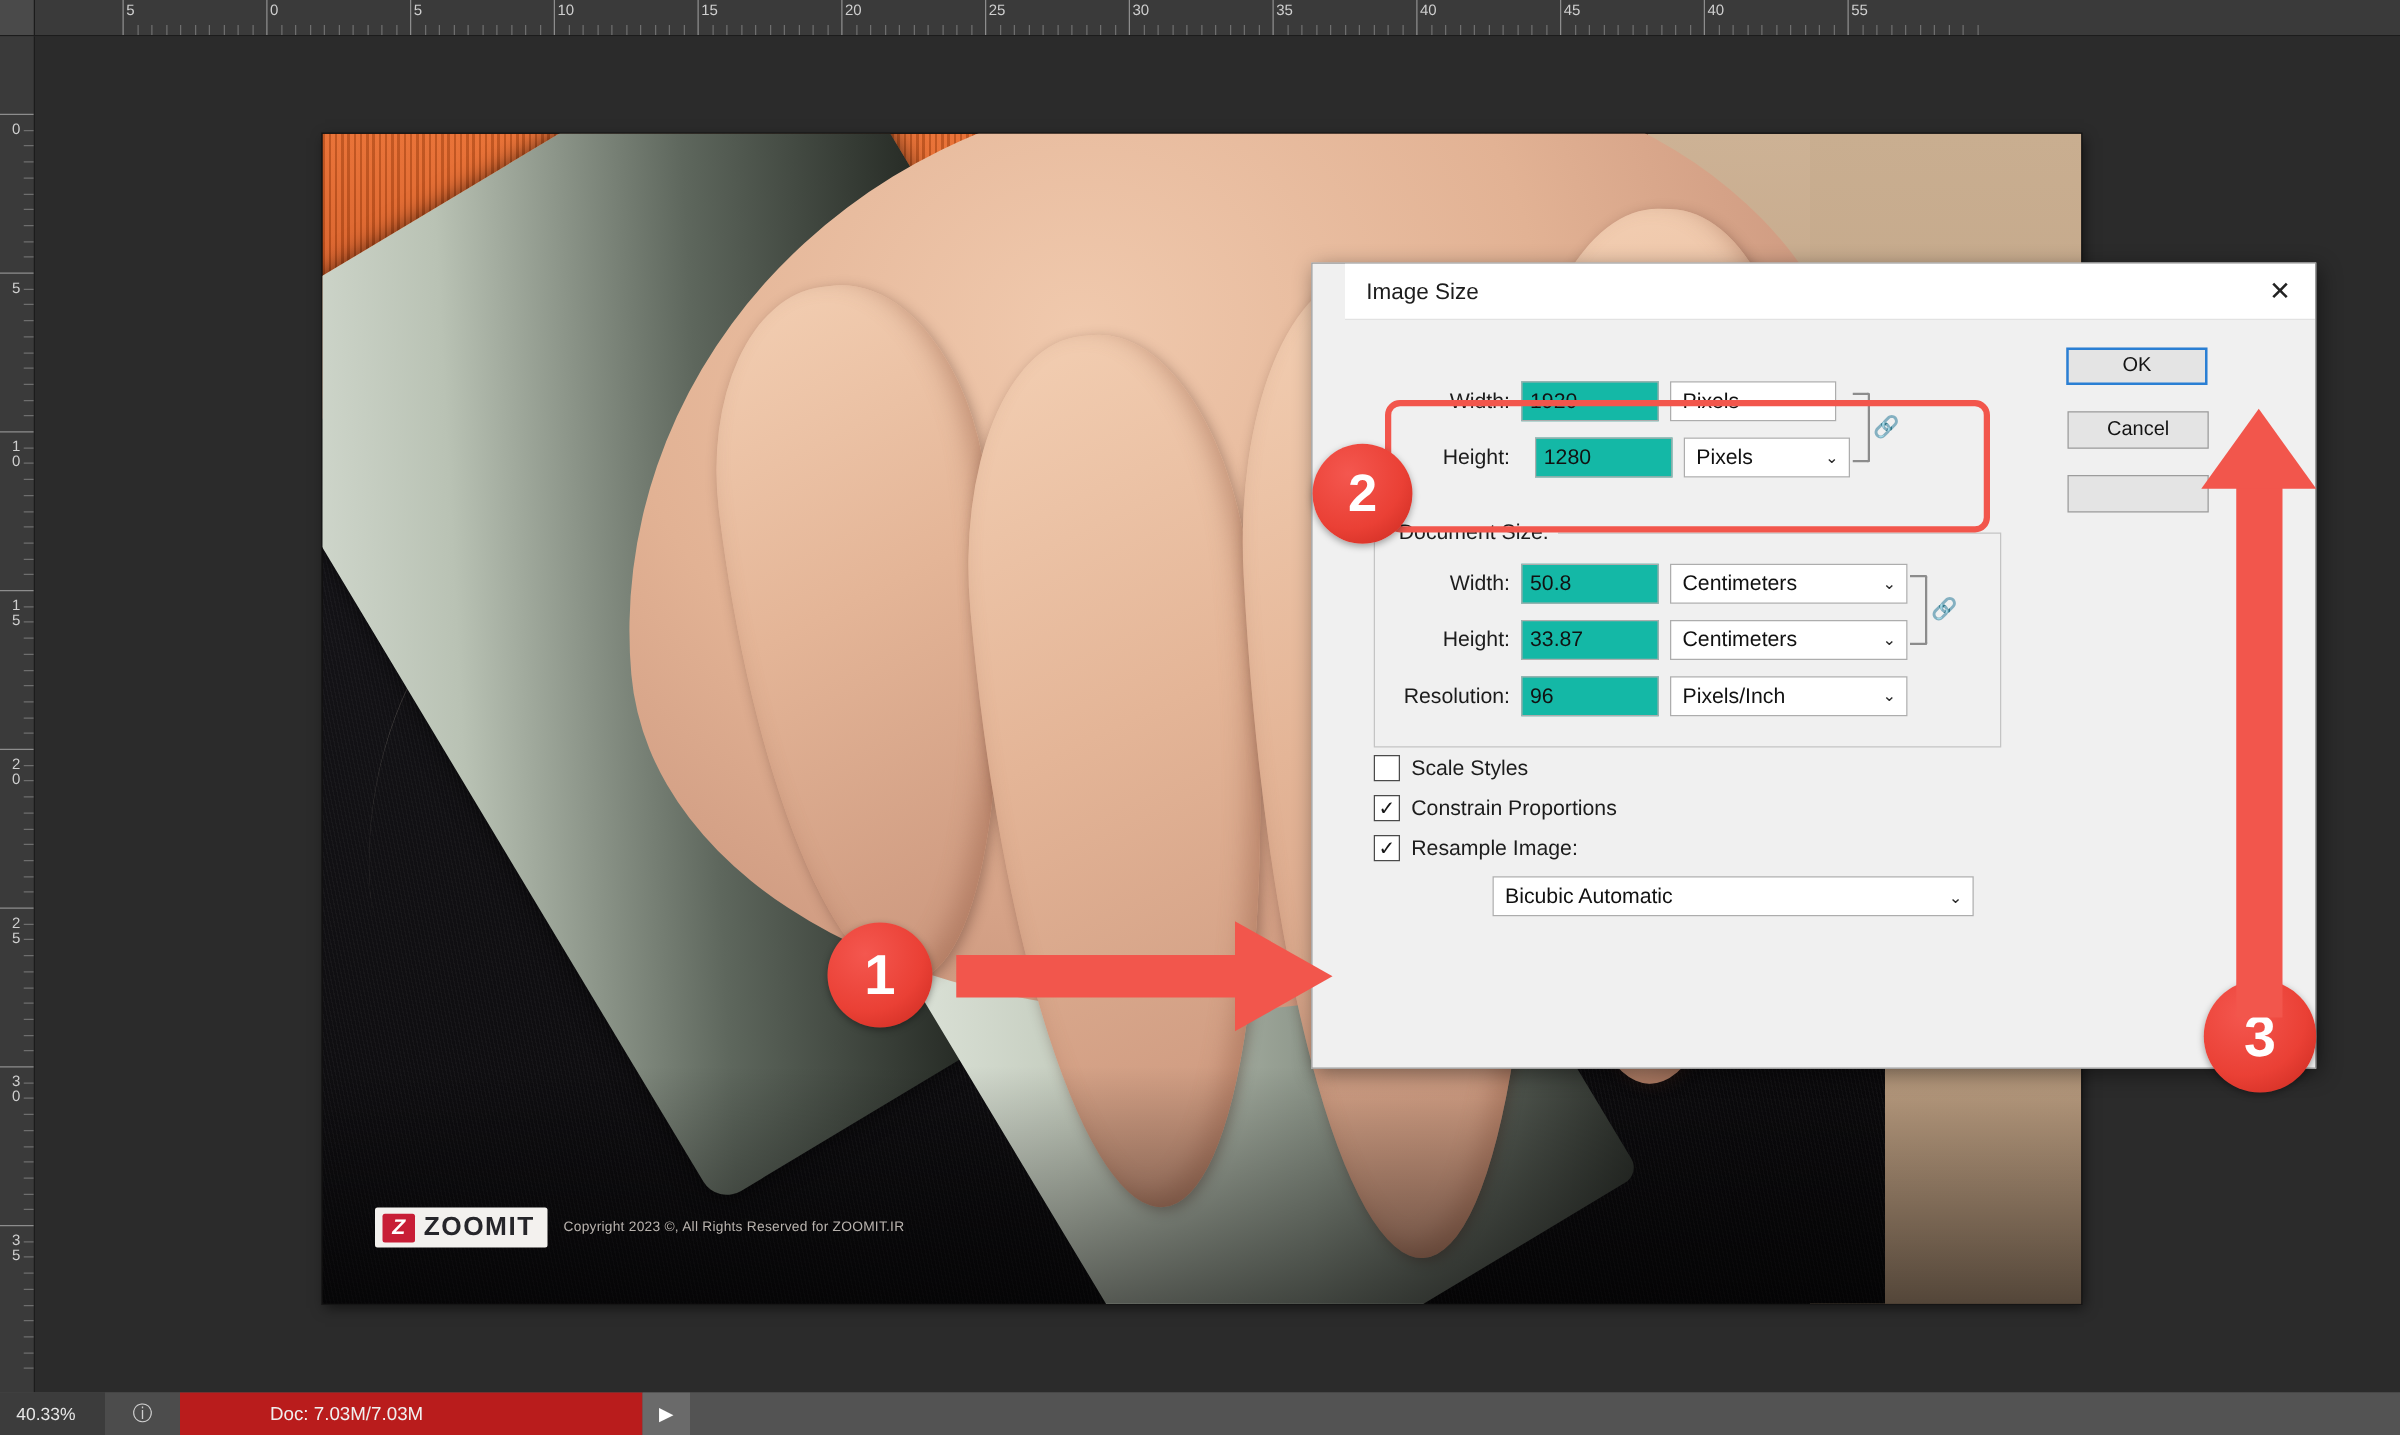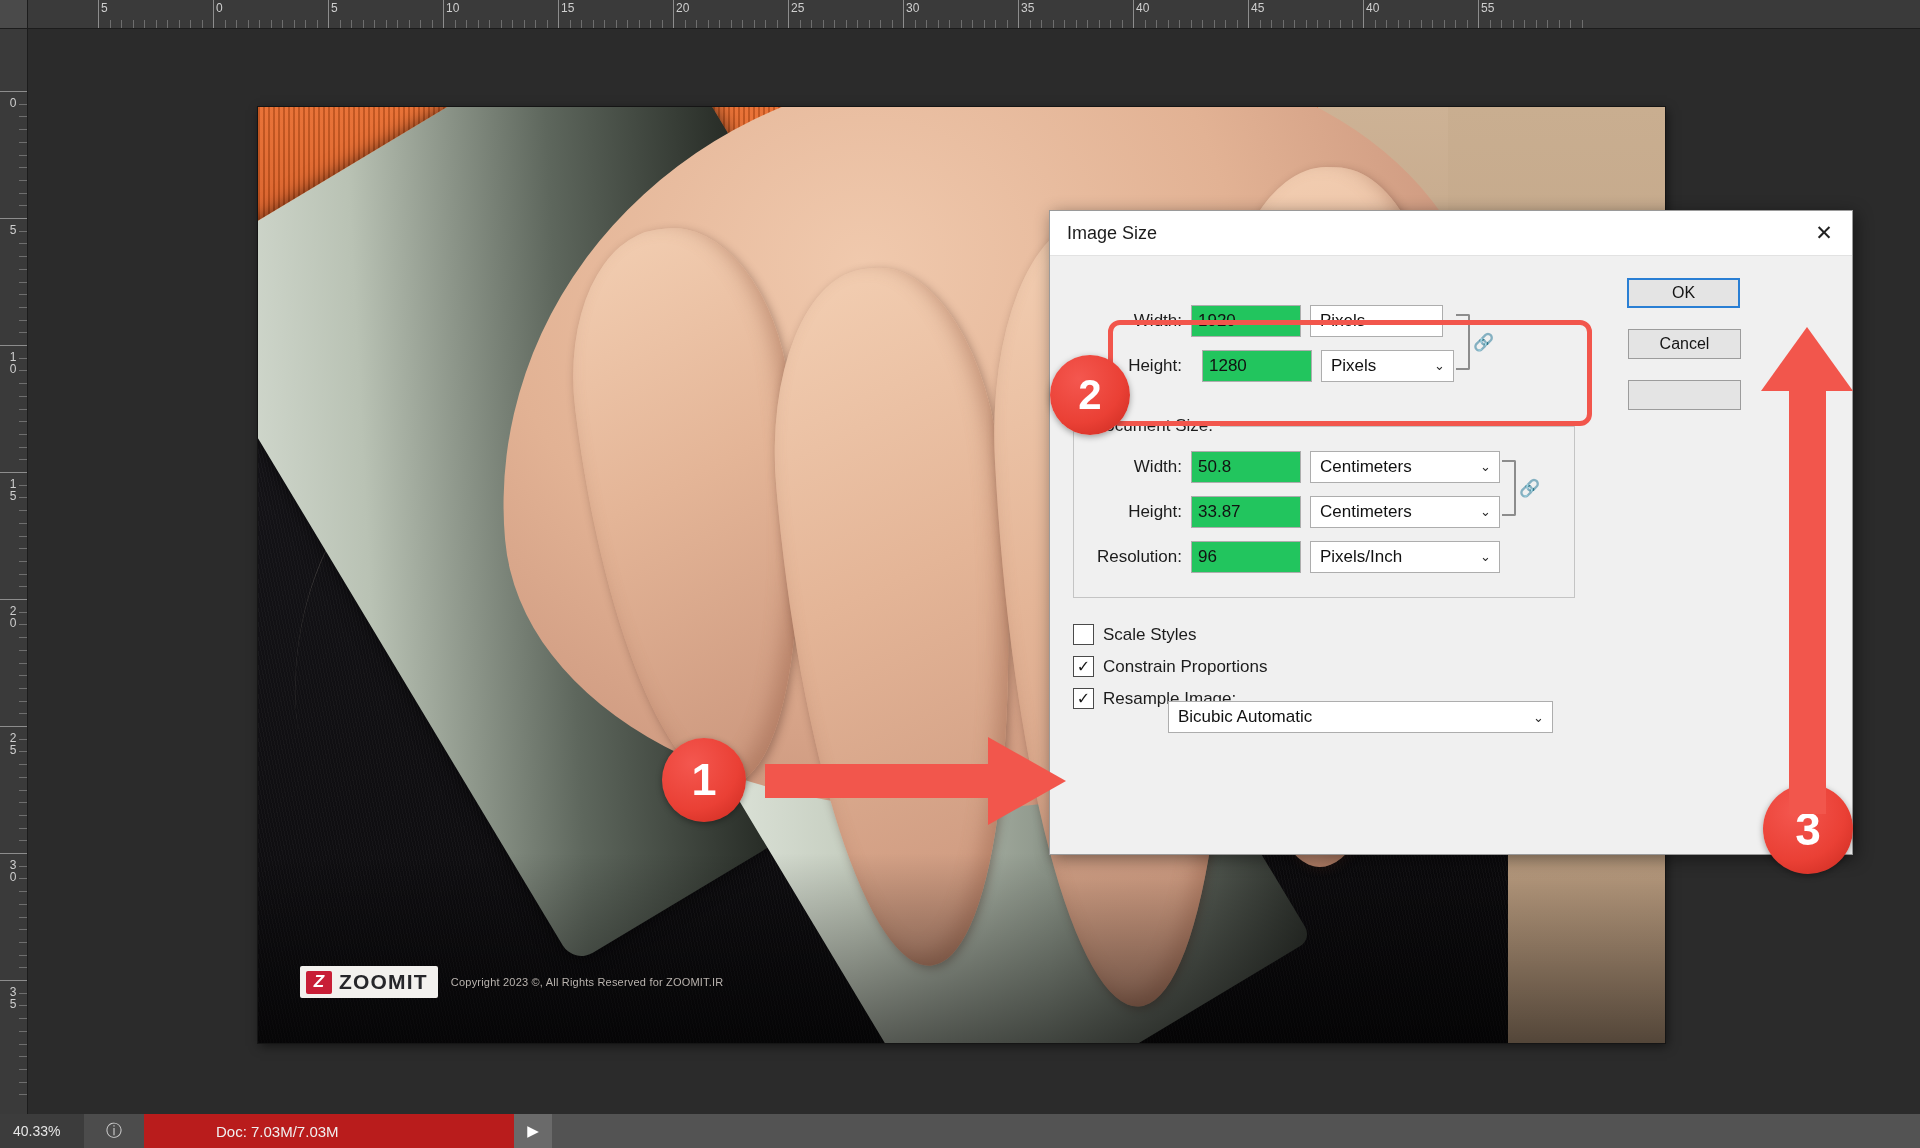--- a/index.html
+++ b/index.html
@@ -178,21 +178,21 @@
   .hl-box {
     position: absolute; left: 1108px; top: 320px; width: 484px; height: 106px;
     border: 5px solid #f2564c; border-radius: 12px; z-index: 58; pointer-events: none;
   }
 
   
   .dialog {
     position: absolute; left: 1049px; top: 210px; width: 804px; height: 645px;
     background: #f0f0f0; border: 1px solid #9a9a9a;
     box-shadow: 3px 4px 16px rgba(0,0,0,.45);
-    z-index: 50; font-family: "Liberation Sans", sans-serif;
+    z-index: 50; font-family: "Liberation Sans", sans-serif; padding-left: 26px;
   }
   .dlg-title {
     height: 45px; background: #ffffff; border-bottom: 1px solid #e2e2e2;
     display: flex; align-items: center; padding: 0 0 0 17px; position: relative;
   }
   .dlg-title span { font-size: 18px; color: #1c1c1c; }
   .dlg-close {
     position: absolute; right: 0; top: 0; width: 56px; height: 44px;
     display: flex; align-items: center; justify-content: center;
     font-size: 21px; color: #222; cursor: pointer;
@@ -205,21 +205,21 @@
   }
   fieldset.group > legend {
     padding: 0 7px; font-size: 17px; color: #1c1c1c; margin-left: 12px;
   }
   .g-pixel { left: 23px; top: 14px; width: 502px; height: 130px; }
   .g-doc   { left: 23px; top: 160px; width: 502px; height: 182px; }
 
   .row { display: flex; align-items: center; height: 33px; }
   .lbl { font-size: 17px; color: #1c1c1c; text-align: right; }
   .txtbox {
-    height: 32px; background: #22c55e; border: 1px solid #adadad;
+    height: 32px; background: #14b8a6; border: 1px solid #adadad;
     font-size: 17px; color: #111; display: flex; align-items: center;
     padding: 0 6px; font-family: "Liberation Sans", sans-serif;
   }
   .combo {
     height: 32px; background: #fff; border: 1px solid #adadad;
     font-size: 17px; color: #111; display: flex; align-items: center;
     justify-content: space-between; padding: 0 8px 0 9px;
     font-family: "Liberation Sans", sans-serif; cursor: pointer;
   }
   .chev { color: #2b2b2b; font-size: 13px; line-height: 1; }
@@ -228,21 +228,21 @@
   .chain-wrap { position: absolute; display: flex; align-items: center; }
   .chain-brk {
     width: 14px; border: 2px solid #8c8c8c; border-left: none;
     border-top-right-radius: 2px; border-bottom-right-radius: 2px;
   }
   .chain-ico {
     font-size: 17px; color: #1a1a1a; margin-left: 3px; line-height: 1;
     font-family: "DejaVu Sans", sans-serif;
   }
 
-  .cb-row { position: absolute; display: flex; align-items: center; gap: 9px; margin-top: 20px; }
+  .cb-row { position: absolute; display: flex; align-items: center; gap: 9px; }
   .cbox {
     width: 21px; height: 21px; background: #fff; border: 1px solid #4a4a4a;
     display: flex; align-items: center; justify-content: center;
     font-size: 16px; color: #141414; line-height: 1; cursor: pointer;
     font-family: "DejaVu Sans", sans-serif;
   }
   .cb-lbl { font-size: 17px; color: #1c1c1c; }
 
   .btn {
     position: absolute; width: 113px; height: 30px;

